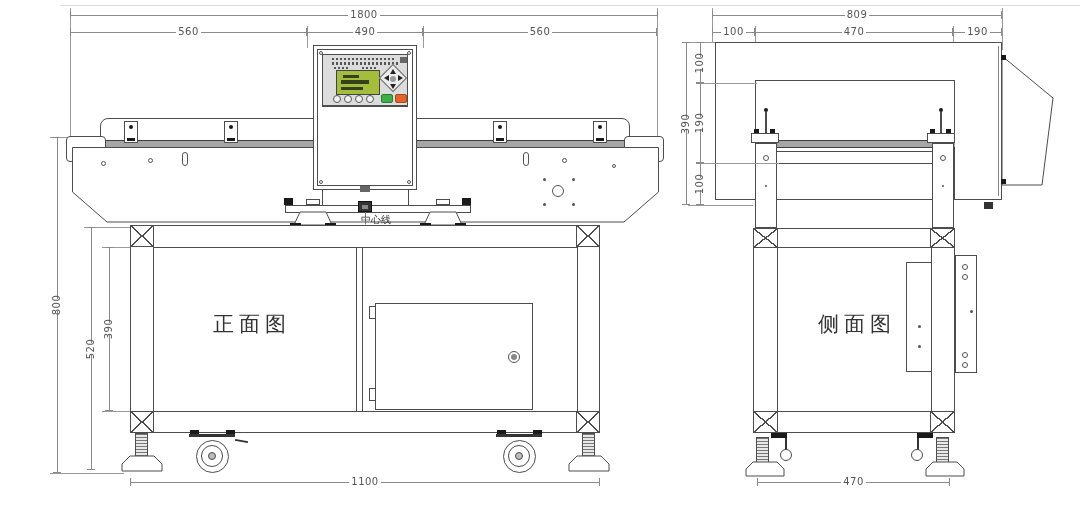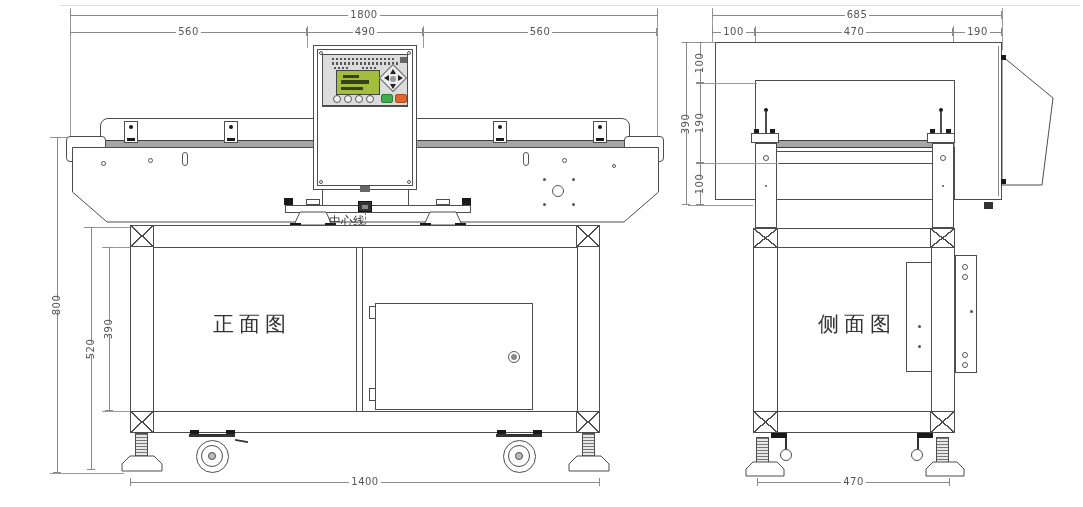--- a/index.html
+++ b/index.html
@@ -161,21 +161,21 @@
     <svg style="left:293px;top:211px" width="40" height="15">
         <polygon points="7,1 33,1 39,14 1,14" fill="#fff" stroke="#4d4d4d"></polygon>
       </svg>
     <svg style="left:423px;top:211px" width="40" height="15">
         <polygon points="7,1 33,1 39,14 1,14" fill="#fff" stroke="#4d4d4d"></polygon>
       </svg>
     <div class="blk" style="left:290px;top:223px;width:11px;height:5px"></div>
     <div class="blk" style="left:325px;top:223px;width:11px;height:5px"></div>
     <div class="blk" style="left:420px;top:223px;width:11px;height:5px"></div>
     <div class="blk" style="left:455px;top:223px;width:11px;height:5px"></div>
-    <div class="cjk" style="left:328px;top:213px;width:38px;font-size:12px">中心线</div>
+    <div class="cjk" style="left:357px;top:213px;width:38px;font-size:10px">中心线</div>
     <div class="abs" style="left:365px;top:212px;width:1px;height:36px;border-left:1px dashed #777"></div>
 
     <div class="dimh" style="left:289px;top:229px;width:26px">
         <i class="l"></i>
         <b class="t">68</b>
         <i class="l"></i>
       </div>
     <div class="dimh" style="left:315px;top:229px;width:50px">
         <i class="l"></i>
         <b class="t">128</b>
@@ -248,35 +248,35 @@
         <i class="l"></i>
       </div>
     <div class="dimv" style="left:102px;top:247px;height:164px">
         <i class="l"></i>
         <b class="t">390</b>
         <i class="l"></i>
       </div>
 
     <div class="dimh" style="left:130px;top:477px;width:470px">
         <i class="l"></i>
-        <b class="t">1400</b>
+        <b class="t">1100</b>
         <i class="l"></i>
       </div>
   </div>
 
   <div>
 
     <div class="ext" style="left:712px;top:8px;width:1px;height:34px"></div>
     <div class="ext" style="left:1002px;top:8px;width:1px;height:42px"></div>
     <div class="ext" style="left:755px;top:26px;width:1px;height:54px"></div>
     <div class="ext" style="left:953px;top:26px;width:1px;height:54px"></div>
 
     <div class="dimh" style="left:712px;top:10px;width:290px">
         <i class="l"></i>
-        <b class="t">685</b>
+        <b class="t">809</b>
         <i class="l"></i>
       </div>
     <div class="dimh" style="left:712px;top:27px;width:43px">
         <i class="l"></i>
         <b class="t">100</b>
         <i class="l"></i>
       </div>
     <div class="dimh" style="left:755px;top:27px;width:198px">
         <i class="l"></i>
         <b class="t">470</b>

